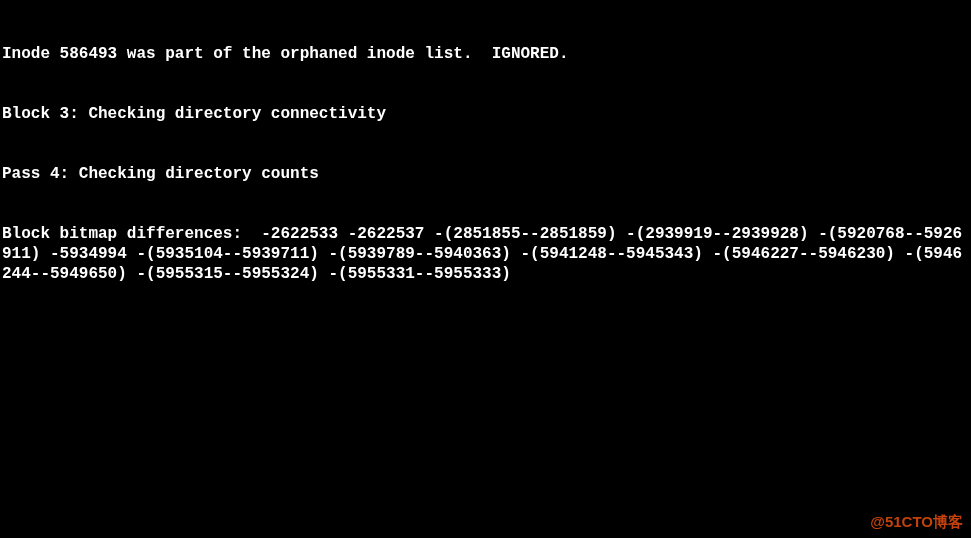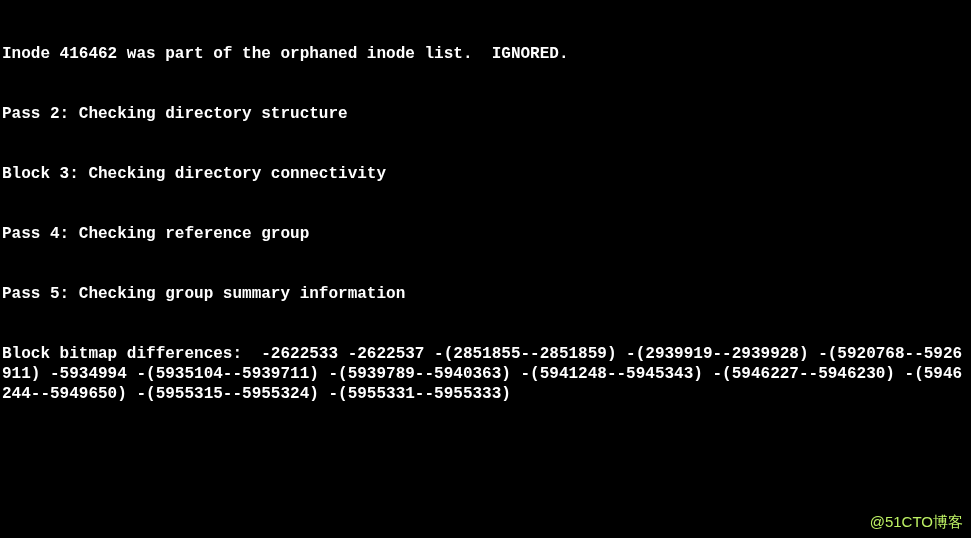--- a/index.html
+++ b/index.html
@@ -25,35 +25,33 @@
       word-break: break-all;
     }
     .line {
       display: block;
       min-height: 1.25em;
     }
     .watermark {
       position: absolute;
       bottom: 6px;
       right: 8px;
-      color: #bef264;
+      color: #c2410c;
       font-family: Arial, sans-serif;
       font-size: 15px;
-      font-weight: normal;
+      font-weight: bold;
     }
   </style>
 </head>
 <body>
 
 <div class="terminal">
-  <span class="line">Inode 416462 was part of the orphaned inode list.  IGNORED.</span>
-  <span class="line">Pass 2: Checking directory structure</span>
+  <span class="line">Inode 586493 was part of the orphaned inode list.  IGNORED.</span>
   <span class="line">Block 3: Checking directory connectivity</span>
-  <span class="line">Pass 4: Checking reference group</span>
-  <span class="line">Pass 5: Checking group summary information</span>
+  <span class="line">Pass 4: Checking directory counts</span>
   <span class="line">Block bitmap differences:  -2622533 -2622537 -(2851855--2851859) -(2939919--2939928) -(5920768--5926911) -5934994 -(5935104--5939711) -(5939789--5940363) -(5941248--5945343) -(5946227--5946230) -(5946244--5949650) -(5955315--5955324) -(5955331--5955333)</span>
   <span class="line"></span>
   
   
   
   
   
   
   
   

